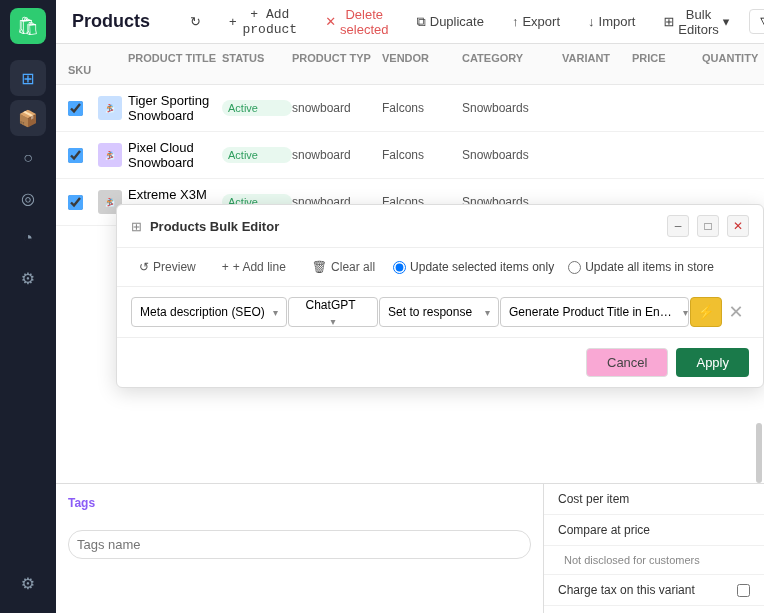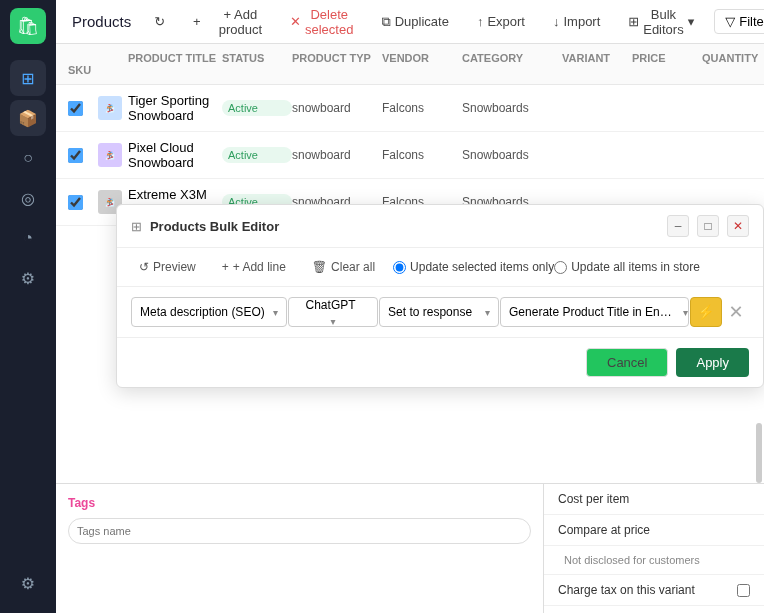--- a/index.html
+++ b/index.html
@@ -59,24 +59,24 @@
     .topbar {
       background: white;
       border-bottom: 1px solid #e0e0e0;
       padding: 0 16px;
       height: 44px;
       display: flex;
       align-items: center;
       gap: 12px;
     }
     .page-title {
-      font-size: 15px;
-      font-weight: 400;
+      font-size: 18px;
+      font-weight: 700;
       color: #1a1a2e;
-      margin-right: 3px;
+      margin-right: 20px;
     }
     .topbar-btn {
       display: flex;
       align-items: center;
       gap: 4px;
       padding: 4px 8px;
       border: none;
       background: none;
       cursor: pointer;
       font-size: 13px;
@@ -205,20 +205,21 @@
       border: none;
       background: none;
       cursor: pointer;
       font-size: 12px;
       color: #555;
       border-radius: 3px;
     }
     .radio-group {
       display: flex;
       align-items: center;
+      gap: 14px;
       font-size: 12px;
       color: #444;
     }
     .radio-label { display: flex; align-items: center; gap: 4px; cursor: pointer; }
 
     
     .editor-row {
       display: flex;
       align-items: center;
       padding: 10px 14px;
@@ -284,21 +285,21 @@
     .bulk-editor-footer {
       display: flex;
       justify-content: flex-end;
       padding: 10px 14px;
       gap: 8px;
       border-top: 1px solid #eee;
     }
     .btn-cancel {
       padding: 6px 20px;
       border: 1px solid #ddd;
-      background: #22c55e;
+      background: #f9a8d4;
       border-radius: 4px;
       cursor: pointer;
       font-size: 13px;
       color: #444;
     }
     .btn-apply {
       padding: 6px 20px;
       border: none;
       background: #1a7a4a;
       color: white;
@@ -317,31 +318,32 @@
     }
     .tags-section {
       flex: 1;
       padding: 12px;
       background: white;
       border-right: 1px solid #ddd;
     }
     .tags-label {
       font-size: 12px;
       font-weight: 600;
-      color: #ec4899;
+      color: #8b5cf6;
       margin-bottom: 8px;
     }
     .tags-input {
       width: 100%;
       border: 1px solid #ddd;
       border-radius: 14px;
       padding: 6px 8px;
-      font-size: 11px;
+      font-size: 13px;
       color: #aaa;
       outline: none;
+      margin-top: 12px;
     }
     .right-panel {
       width: 220px;
       background: white;
       padding: 0;
     }
     .right-panel-item {
       padding: 8px 14px;
       font-size: 12px;
       color: #333;
@@ -382,21 +384,21 @@
 
 <div class="main-content">
 
   <div class="topbar">
     <span class="page-title">Products</span>
     <button class="topbar-btn">
       <span>↻</span>
     </button>
     <button class="topbar-btn">
       <span>+</span>
-      <span style="margin-left:14px;">+ Add product</span>
+      <span style="margin-left:2px;font-family:Liberation Mono, monospace;">+ Add product</span>
     </button>
     <button class="topbar-btn delete">
       <span>✕</span>
       <span>Delete selected</span>
     </button>
     <button class="topbar-btn">
       <span>⧉</span>
       <span>Duplicate</span>
     </button>
     <button class="topbar-btn">

